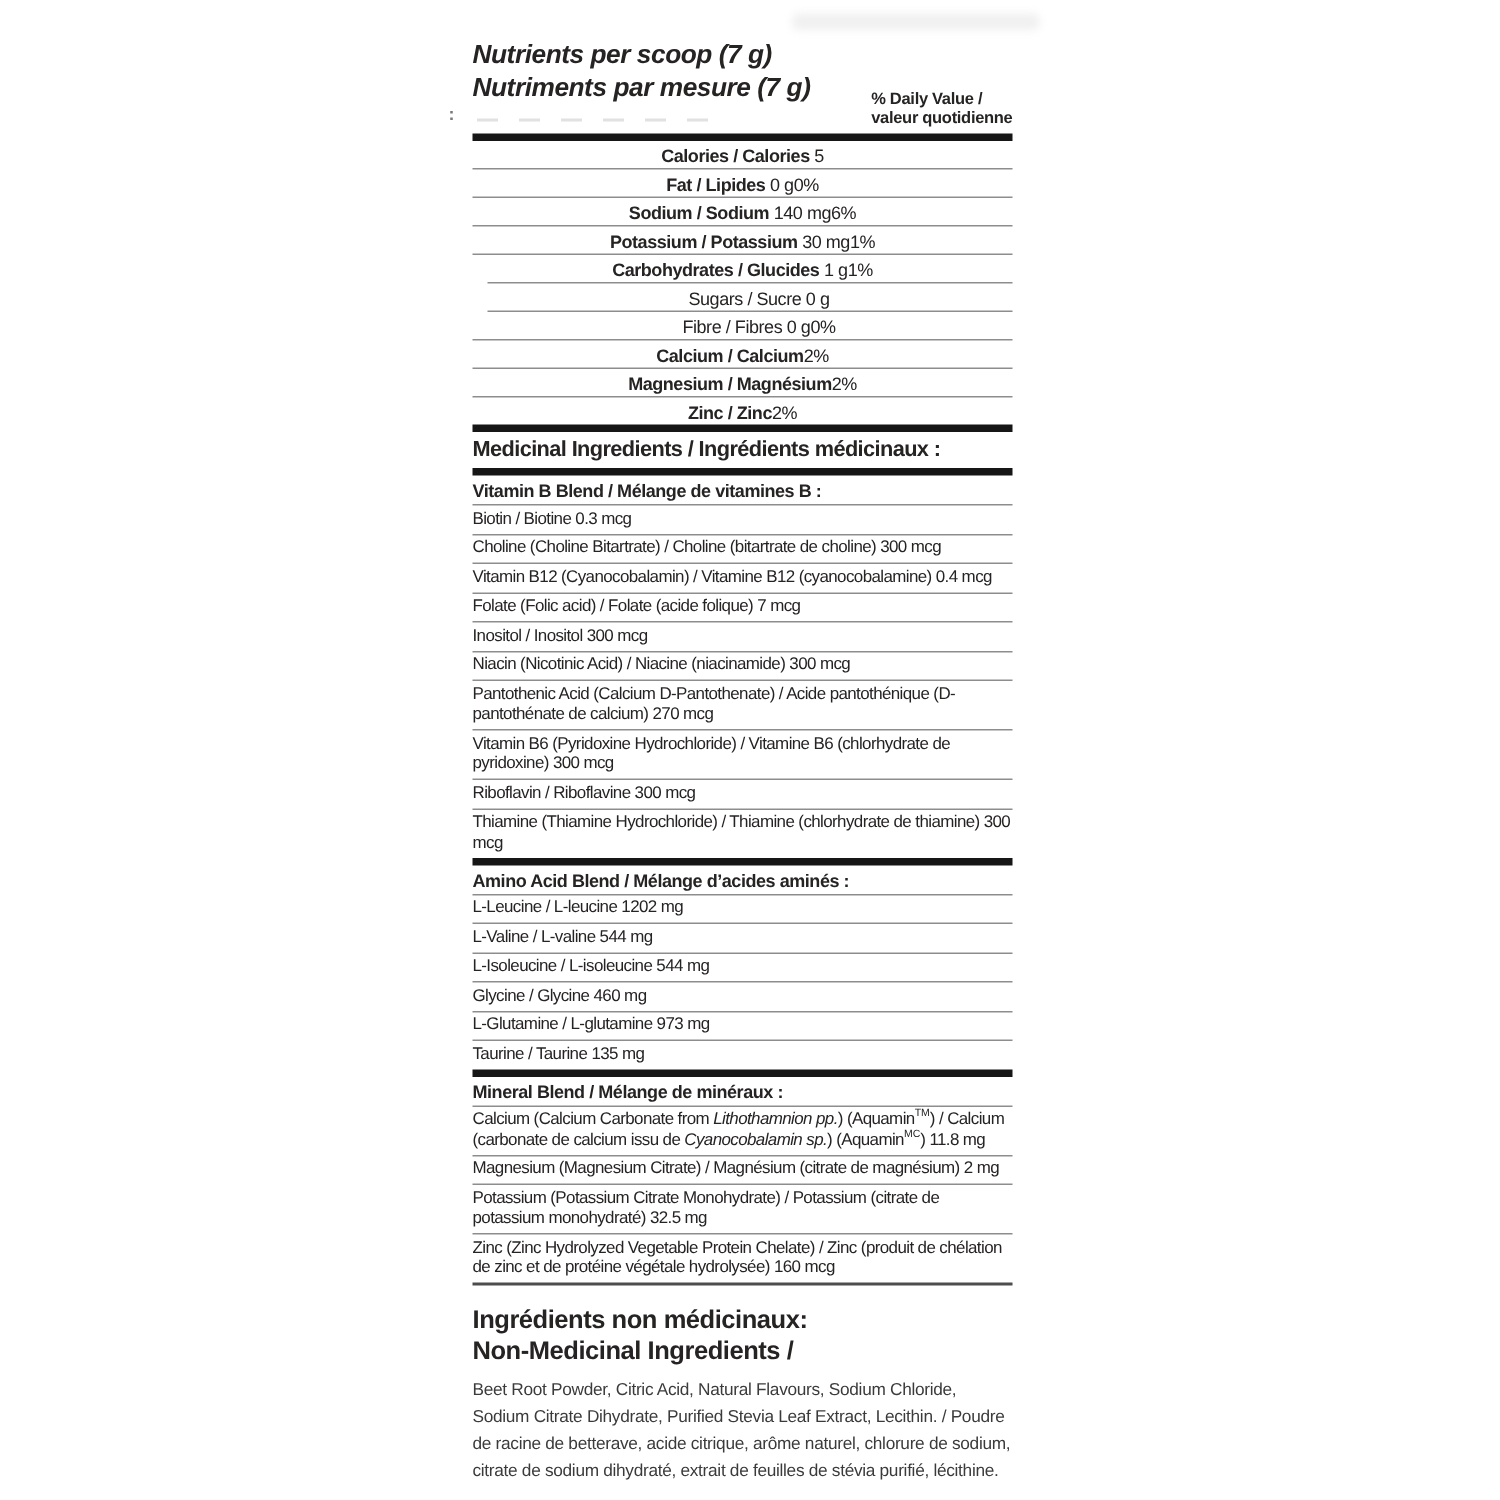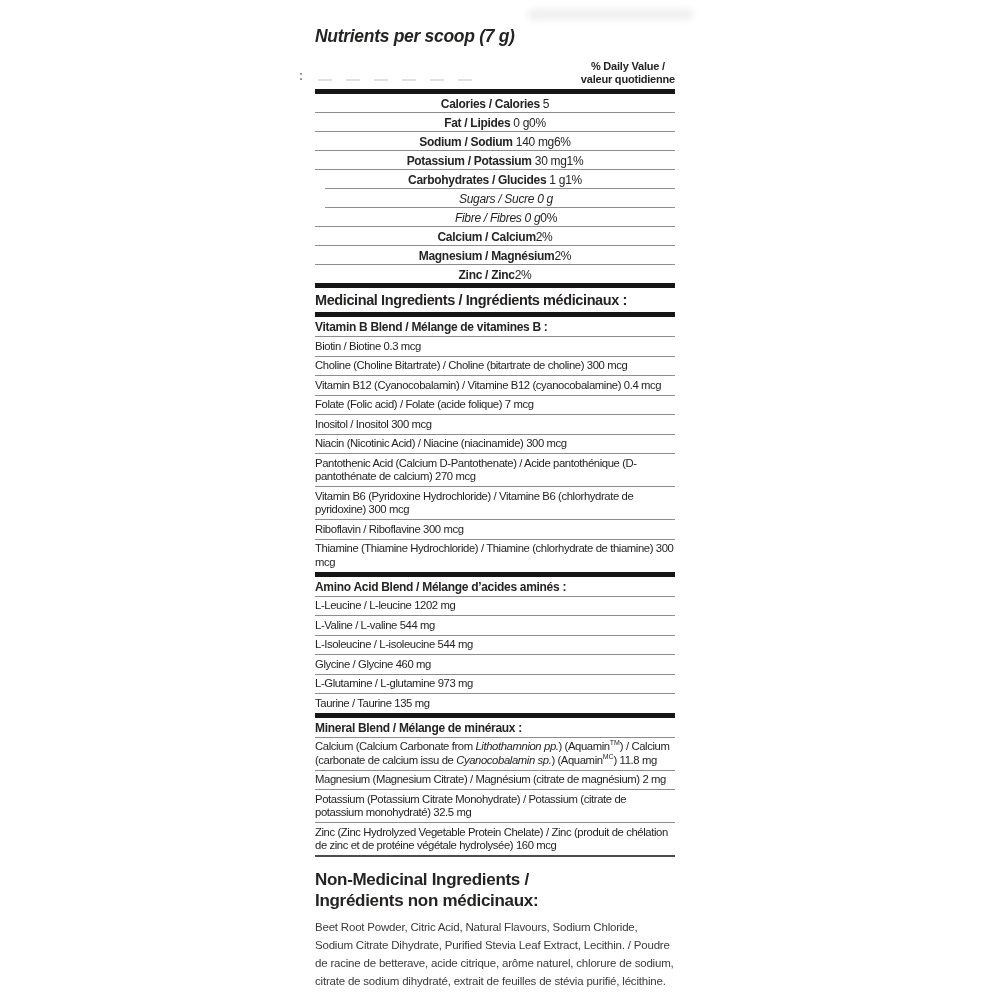--- a/index.html
+++ b/index.html
@@ -11,32 +11,32 @@
   .art-colon{position:absolute;left:299px;top:69px;font-size:12px;font-weight:bold;color:#5a5a5a;opacity:.8;}
   .art-dashes{position:absolute;left:318px;top:79px;width:155px;height:2px;opacity:.35;
     background:repeating-linear-gradient(90deg,#aaa 0 14px,transparent 14px 28px);}
 
   .label{position:absolute;left:315px;top:25px;width:360px;}
 
   
   .hdr{position:relative;height:64px;}
   .titles{position:absolute;left:0;top:0;}
   .title{font-size:17.5px;font-weight:bold;line-height:22px;letter-spacing:-0.3px;white-space:nowrap;font-style:italic;}
-  .dvhead{position:absolute;right:0;bottom:3px;text-align:center;font-size:11px;font-weight:bold;line-height:13px;letter-spacing:-0.2px;}
+  .dvhead{position:absolute;right:0;bottom:3px;text-align:left;font-size:11px;font-weight:bold;line-height:13px;letter-spacing:-0.2px;}
 
   .bar{height:5px;background:#161616;}
   .divider{height:1px;background:#8d8d8d;}
   .divider.ind{margin-left:10px;}
   .divider.med{height:2px;background:#4d4d4d;}
 
   
   .nrow{display:flex;justify-content:center;align-items:baseline;
     padding:2.5px 0 1.5px;font-size:12px;line-height:14px;letter-spacing:-0.3px;}
   .nrow .b{font-weight:bold;}
-  .nrow.indent .nleft{padding-left:22px;font-style:italic;}
+  .nrow.indent .nleft{padding-left:22px;}
   .ndv{font-size:12px;white-space:nowrap;}
 
   
   .med-header{font-size:14.5px;font-weight:bold;padding:3px 0 2px;letter-spacing:-0.4px;line-height:19px;white-space:nowrap;}
   .sec-title{font-size:12px;font-weight:bold;padding:3px 0 2px;line-height:14px;letter-spacing:-0.3px;}
   .mrow{font-size:11.3px;line-height:13.5px;padding:2.5px 0;letter-spacing:-0.4px;}
   .mrow sup{font-size:7px;line-height:0;vertical-align:super;letter-spacing:0;}
   .it{font-style:italic;}
 
   
@@ -50,20 +50,21 @@
 
   <div class="art-top"></div>
   <div class="art-colon">:</div>
   <div class="art-dashes"></div>
 
   <div class="label">
 
     <div class="hdr">
       <div class="titles">
         <div class="title">Nutrients per scoop (7 g)</div>
+        <div class="title">Nutriments par mesure (7 g)</div>
       </div>
       <div class="dvhead">
         <div>% Daily Value /</div>
         <div>valeur quotidienne</div>
       </div>
     </div>
 
     <div class="bar"></div>
 
     <div>
@@ -165,19 +166,19 @@
         <div class="divider"></div>
         <div class="mrow">Magnesium (Magnesium Citrate) / Magnésium (citrate de magnésium) 2 mg</div>
         <div class="divider"></div>
         <div class="mrow">Potassium (Potassium Citrate Monohydrate) / Potassium (citrate de potassium monohydraté) 32.5 mg</div>
         <div class="divider"></div>
         <div class="mrow">Zinc (Zinc Hydrolyzed Vegetable Protein Chelate) / Zinc (produit de chélation de zinc et de protéine végétale hydrolysée) 160 mcg</div>
         <div class="divider med"></div>
       </div>
 
     <div class="nm-title">
+      <div>Ingrédients non médicinaux:</div>
       <div>Non-Medicinal Ingredients /</div>
-      <div>Ingrédients non médicinaux:</div>
     </div>
     <div class="nm-text">Beet Root Powder, Citric Acid, Natural Flavours, Sodium Chloride, Sodium Citrate Dihydrate, Purified Stevia Leaf Extract, Lecithin. / Poudre de racine de betterave, acide citrique, arôme naturel, chlorure de sodium, citrate de sodium dihydraté, extrait de feuilles de stévia purifié, lécithine.</div>
 
   </div>
 </div>
 
 </body></html>

